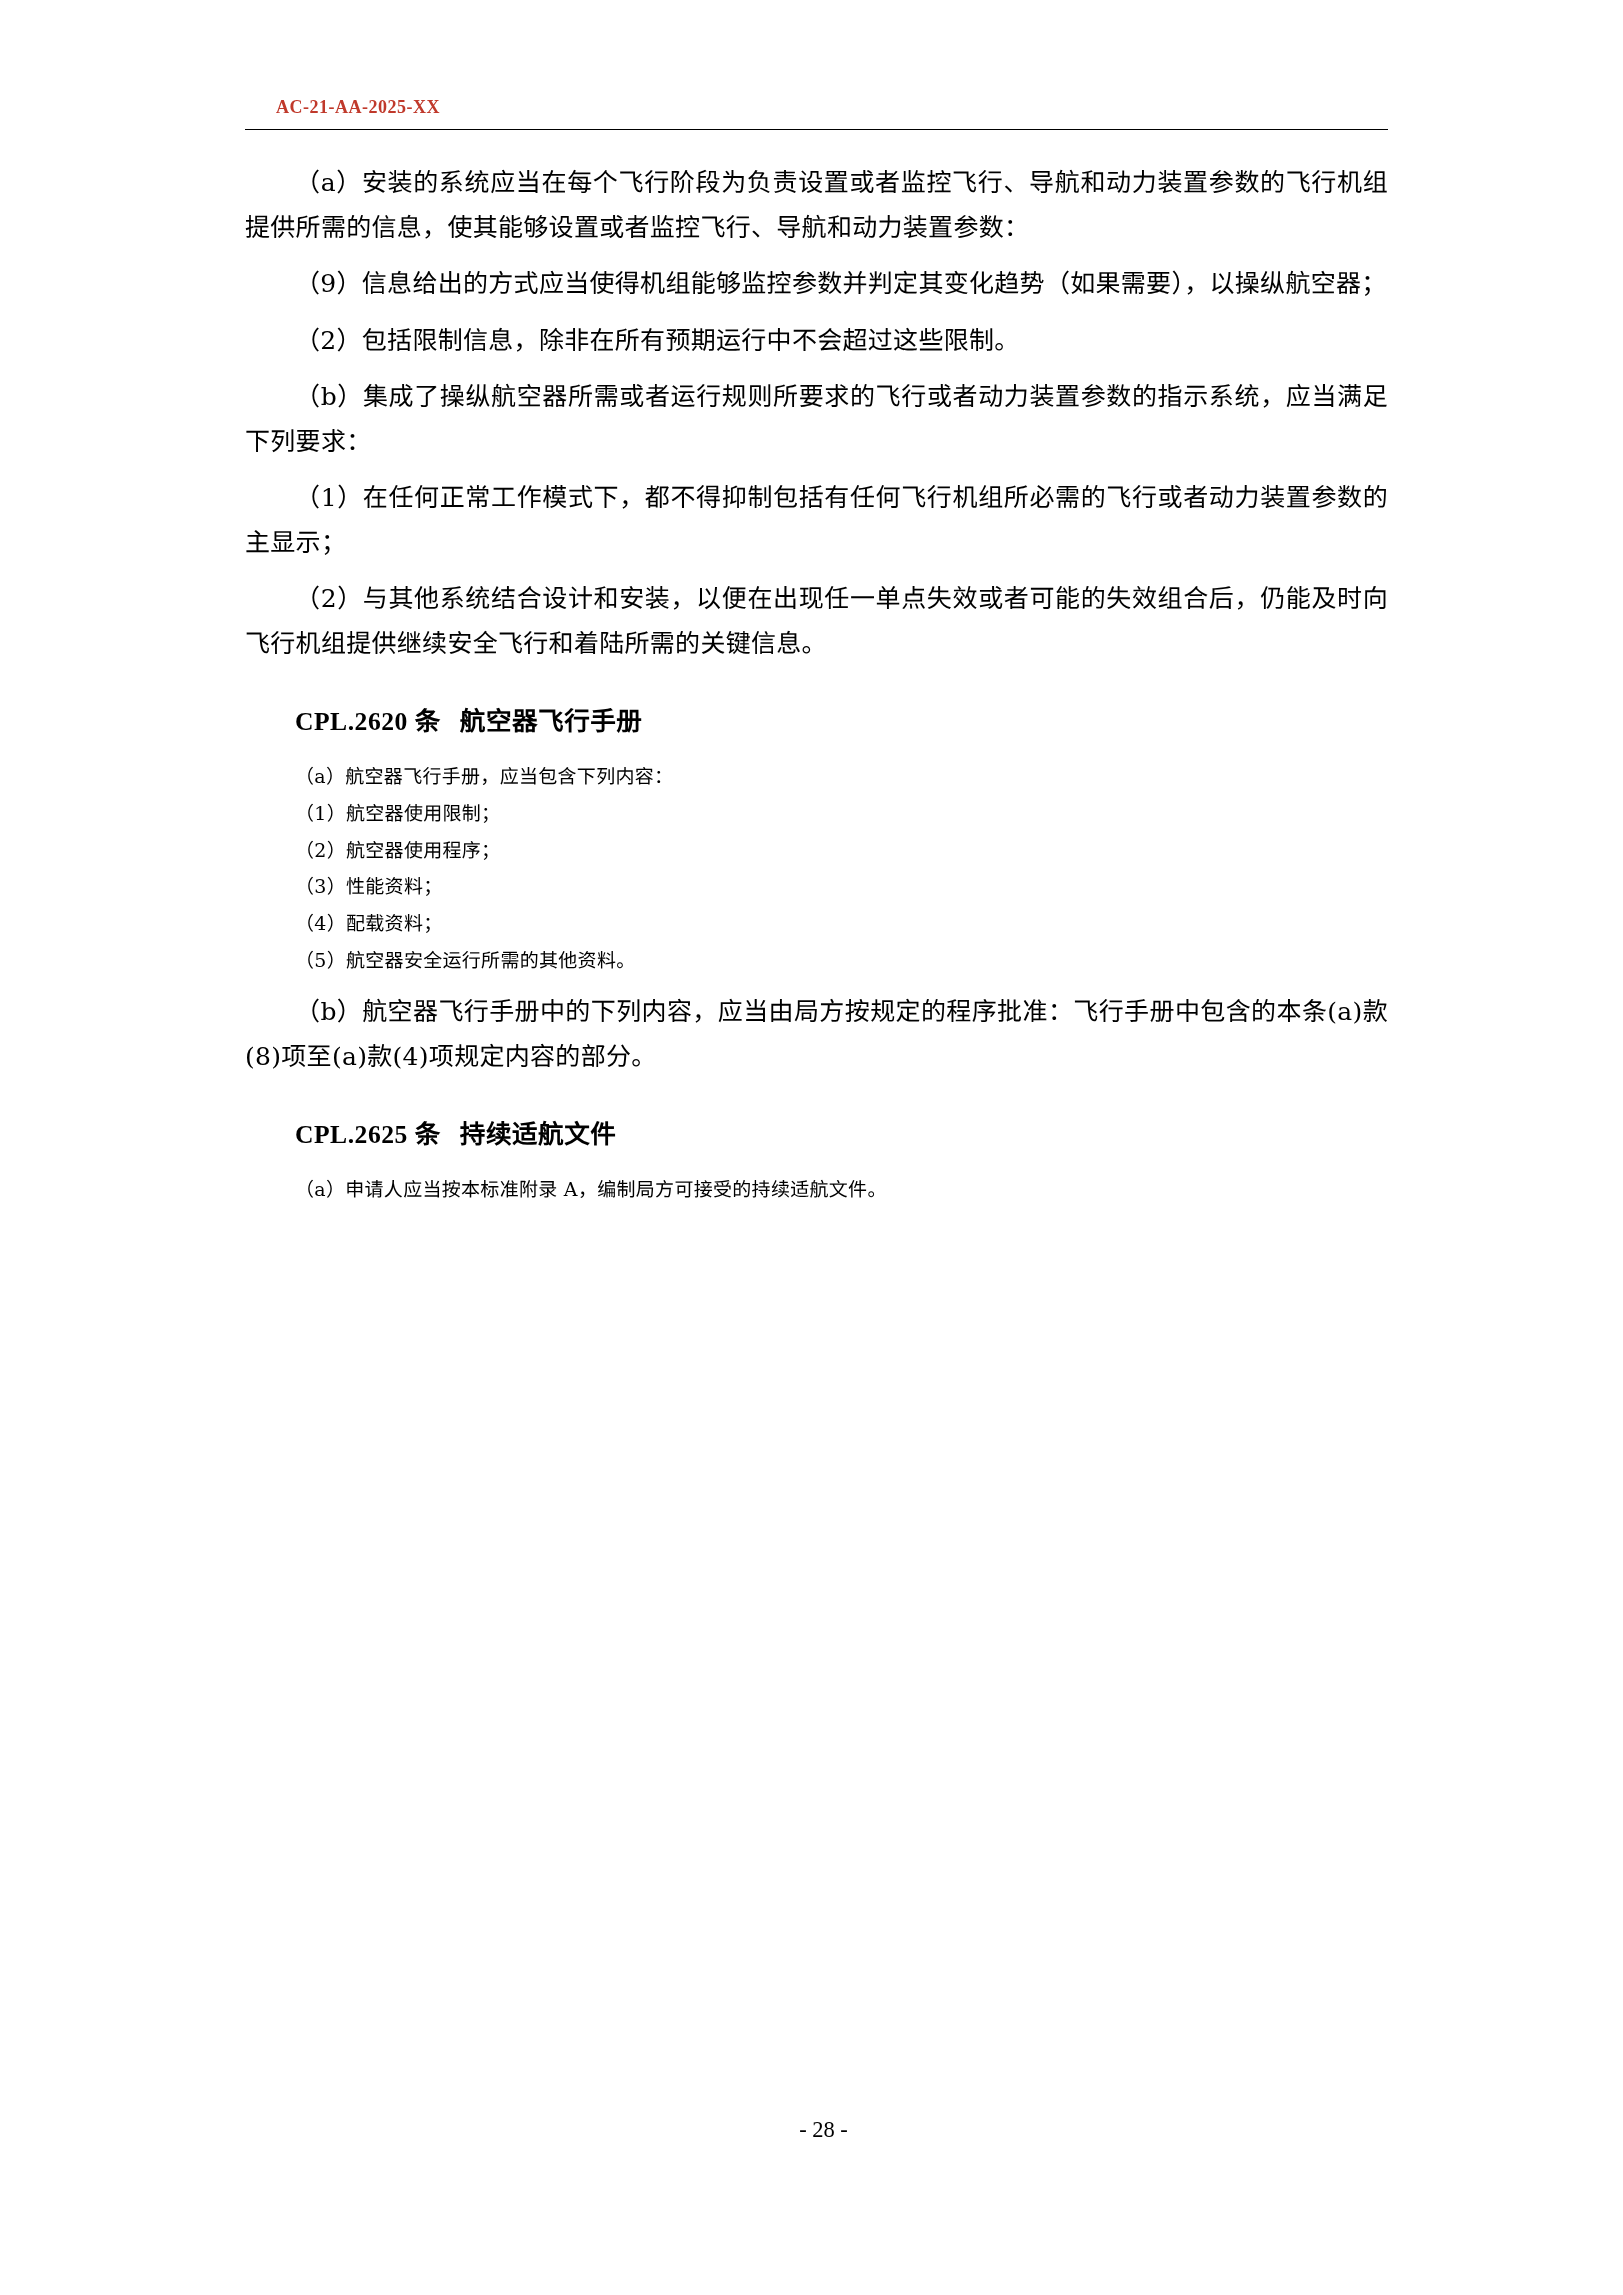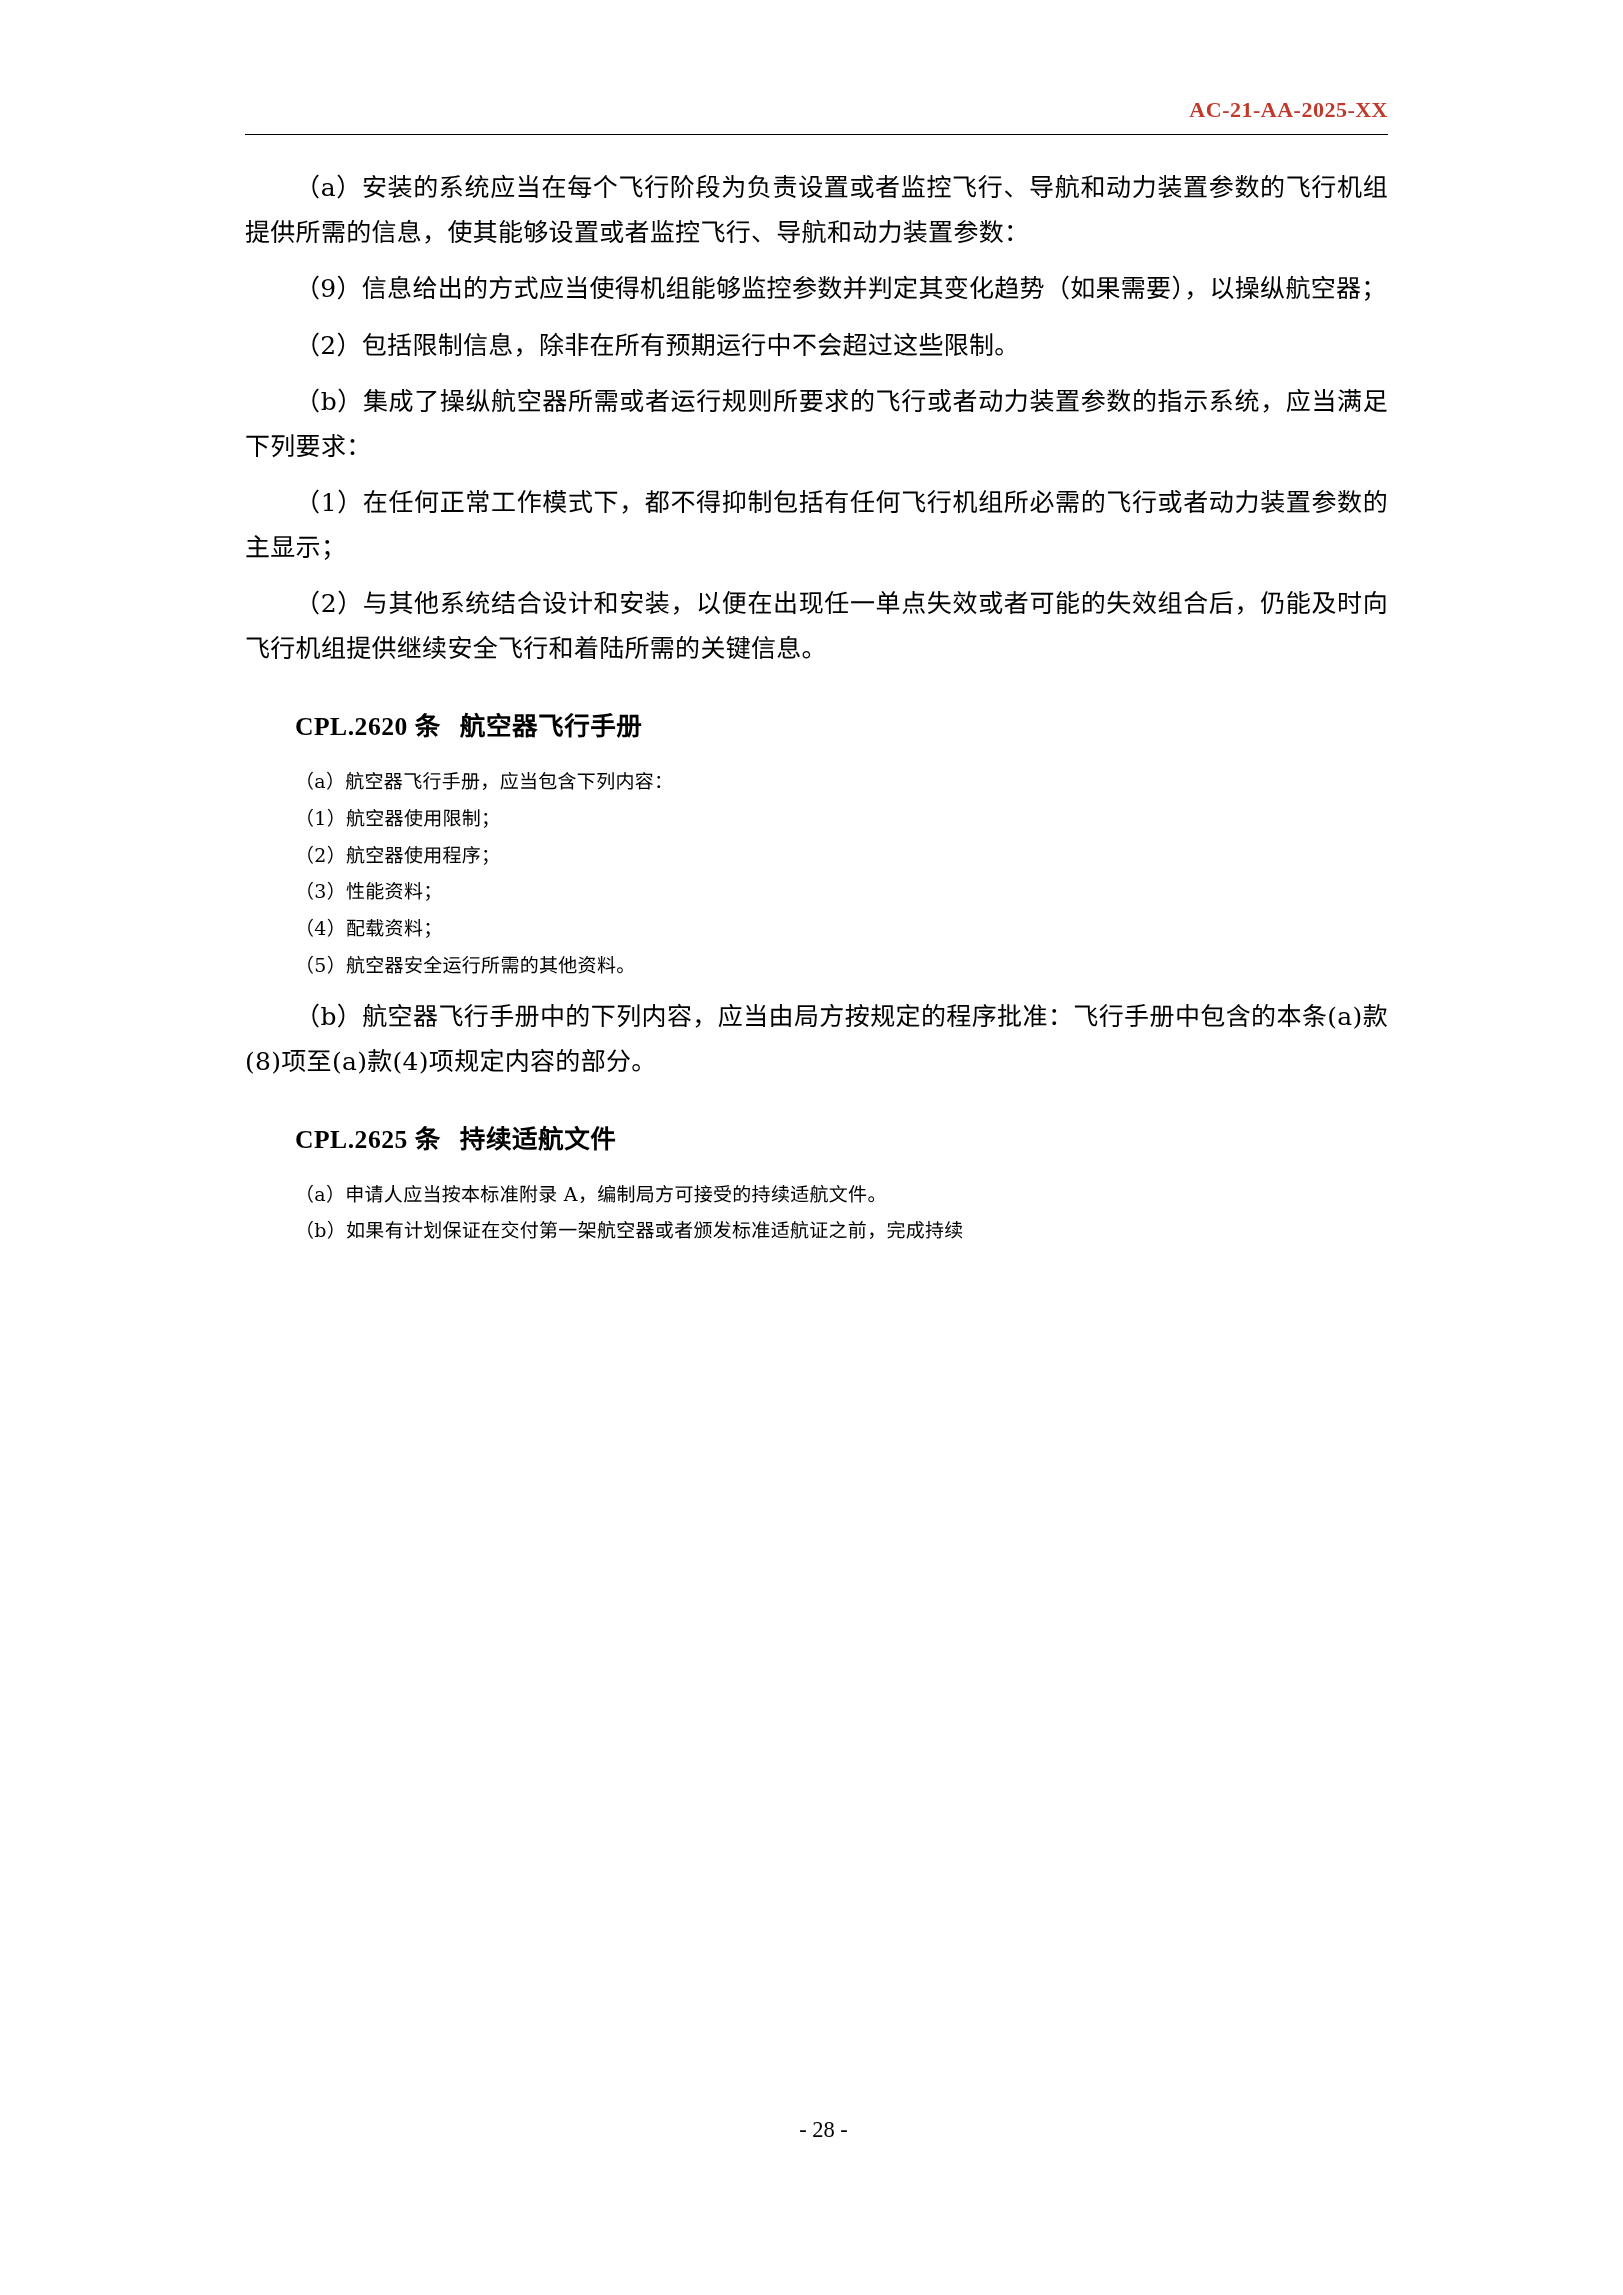--- a/index.html
+++ b/index.html
@@ -32,26 +32,25 @@
 
   
   .header {
     position: relative;
     padding-bottom: 11.2px;
     border-bottom: 1.5px solid #000000;
     margin-bottom: 31px;
   }
   .header-code {
     font-family: "Liberation Serif", "DejaVu Serif", serif;
-    font-size: 22px;
+    font-size: 18px;
     font-weight: bold;
     color: #c0392b;
     letter-spacing: 0.5px;
     padding-left: 31px;
-    text-align: right;
   }
 
   
   .para {
     font-size: 25px;
     line-height: 1.78;
     text-align: justify;
     text-justify: inter-ideograph;
     margin: 0 0 3.1px 0;
     letter-spacing: 0.3px;
@@ -131,21 +130,20 @@
     <p class="item">（5）航空器安全运行所需的其他资料。</p>
 
     <p class="para indent">（b）航空器飞行手册中的下列内容，应当由局方按规定的程序批准：飞行手册中包含的本条(a)款(8)项至(a)款(4)项规定内容的部分。</p>
 
     <h2 class="section-heading">
       <span class="sec-num">CPL.2625 条</span><span>持续适航文件</span>
     </h2>
 
     <p class="item">（a）申请人应当按本标准附录 A，编制局方可接受的持续适航文件。</p>
 
-    <p class="item">（b）如果有计划保证在交付第一架航空器或者颁发标准适航证之前，完成持续</p>
 
   </div>
 
   <div class="footer">
     <span>- 28 -</span>
   </div>
 
 </div>
 
 

